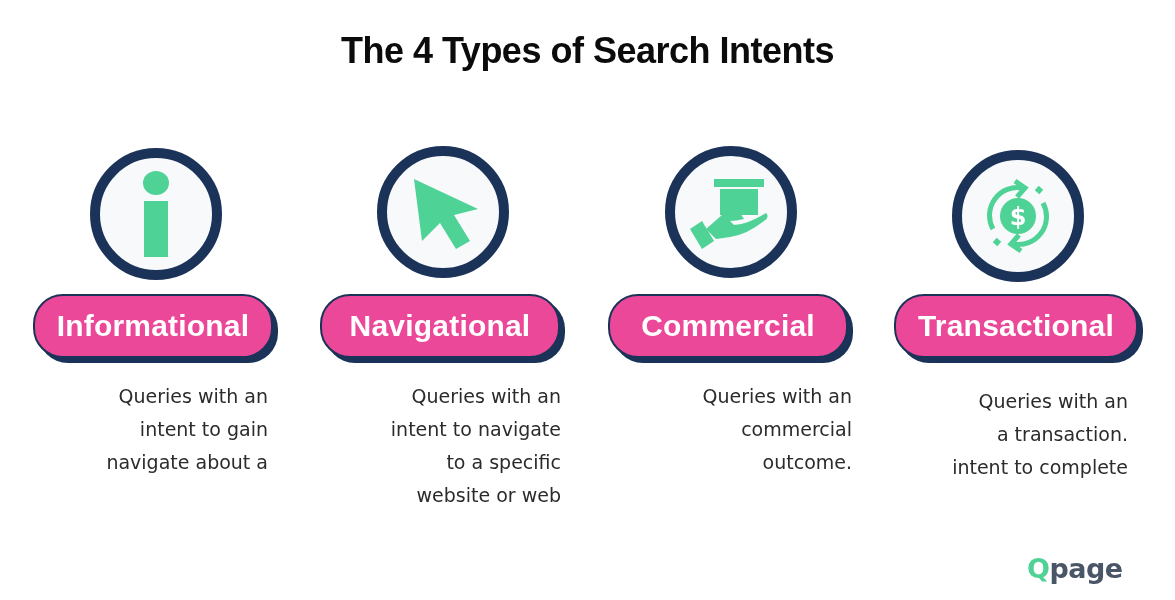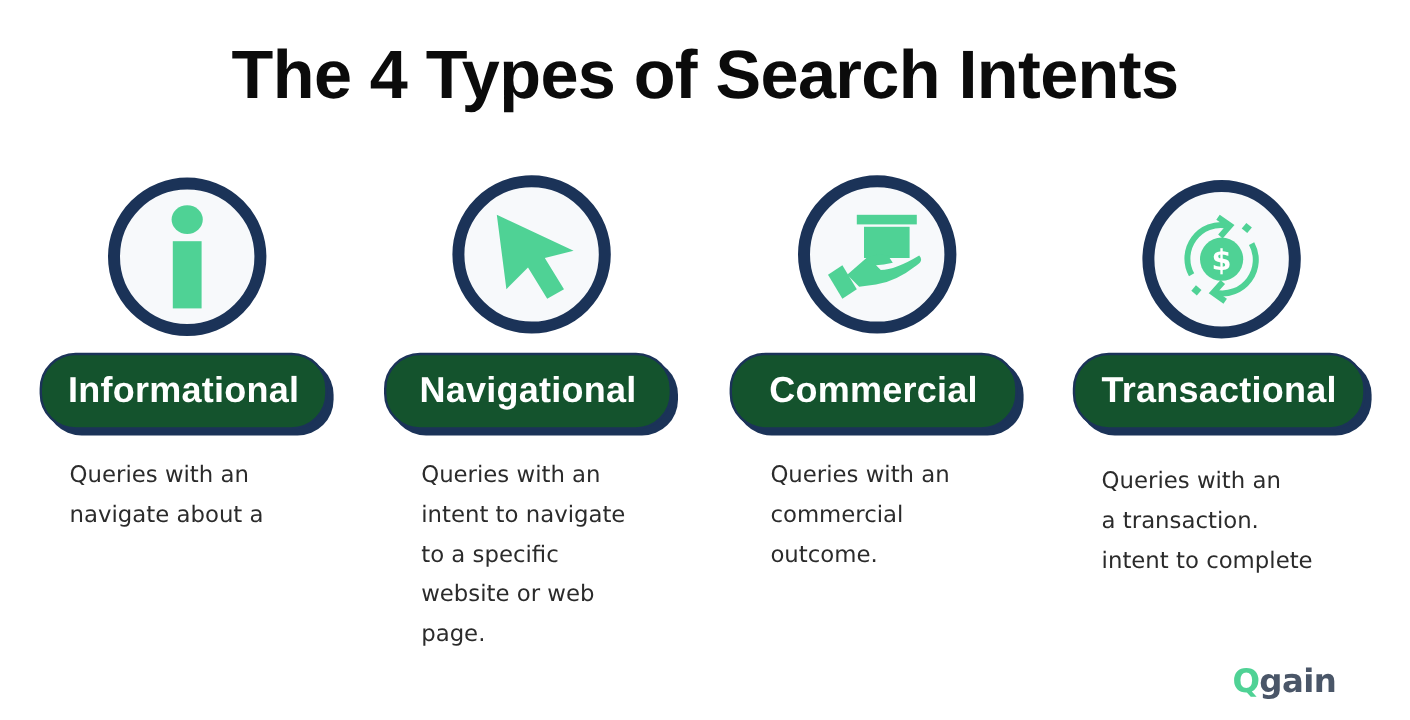--- a/index.html
+++ b/index.html
@@ -1,44 +1,44 @@
 <!DOCTYPE html>
 <html><head>
 <meta charset="utf-8">
 <style>
   * { box-sizing: border-box; margin: 0; padding: 0; }
   html, body { width: 1175px; height: 600px; background: #ffffff; overflow: hidden; }
   body { position: relative; font-family: "Liberation Sans", sans-serif; }
   .title {
     position: absolute; left: 0; width: 1175px; top: 30px;
-    text-align: center; font-size: 57px; font-weight: 700; color: #0b0b0b;
+    text-align: center; font-size: 36px; font-weight: 700; color: #0b0b0b;
     letter-spacing: -0.5px;
   }
   .circle {
     position: absolute; width: 132px; height: 132px; border-radius: 50%;
     border: 10px solid #1b3358; background: #f7f9fb;
     display: flex; align-items: center; justify-content: center;
   }
   .circle svg { display: block; }
   .pill-wrap { position: absolute; height: 64px; }
   .pill-shadow {
     position: absolute; left: 5px; top: 5px; right: -5px; bottom: -5px;
     border-radius: 30px; background: #1b3358;
   }
   .pill {
     position: absolute; left: 0; top: 0; right: 0; bottom: 0;
-    border-radius: 30px; background: #14532d; border: 2px solid #1b3358;
+    border-radius: 30px; background: #ec4899; border: 2px solid #1b3358;
     display: flex; align-items: center; justify-content: center;
     color: #ffffff; font-size: 30px; font-weight: 700; letter-spacing: 0.2px;
   }
   .desc {
     position: absolute; font-family: "DejaVu Sans", sans-serif;
     font-size: 19px; line-height: 33px; color: #2b2b2b; width: 210px;
   }
-  .desc span { display: block; white-space: nowrap; }
+  .desc span { display: block; white-space: nowrap; text-align: right; }
   .logo {
     position: absolute; left: 1027px; top: 553px; font-size: 27px; font-weight: 700;
     color: #4a5668; letter-spacing: -0.5px; font-family: "DejaVu Sans", sans-serif;
   }
   .logo .q { color: #4fd295; }
 </style>
 </head>
 <body>
 
 <div class="title">The 4 Types of Search Intents</div>
@@ -49,40 +49,40 @@
       <ellipse cx="30" cy="14" rx="13" ry="12" fill="#4fd295"></ellipse>
       <rect x="18" y="32" width="24" height="56" fill="#4fd295"></rect>
     </svg>
   </div>
   <div class="pill-wrap" style="left:33px; top:294px; width:240px;">
     <div class="pill-shadow"></div>
     <div class="pill">Informational</div>
   </div>
   <div class="desc" style="left:58px; top:380px;">
     <span>Queries with an</span>
+    <span>intent to gain</span>
     <span>navigate about a</span>
   </div>
 </div>
 
 <div>
   <div class="circle" style="left:377px; top:146px;">
     <svg width="90" height="90" viewBox="0 0 90 90">
       <polygon points="16,12 80,42 56,48 72,74 58,82 42,56 24,74" fill="#4fd295"></polygon>
     </svg>
   </div>
   <div class="pill-wrap" style="left:320px; top:294px; width:240px;">
     <div class="pill-shadow"></div>
     <div class="pill">Navigational</div>
   </div>
   <div class="desc" style="left:351px; top:380px;">
     <span>Queries with an</span>
     <span>intent to navigate</span>
     <span>to a specific</span>
     <span>website or web</span>
-    <span>page.</span>
   </div>
 </div>
 
 <div>
   <div class="circle" style="left:665px; top:146px;">
     <svg width="90" height="90" viewBox="0 0 90 90">
       <rect x="28" y="12" width="50" height="8" fill="#4fd295"></rect>
       <rect x="34" y="22" width="38" height="26" fill="#4fd295"></rect>
       <path d="M20 62 L36 48 Q44 44 54 46 L58 52 Q50 54 44 54 L48 58 Q60 58 80 46 Q84 50 78 54 Q60 68 44 70 L30 72 Z" fill="#4fd295"></path>
       <polygon points="4,62 16,54 28,74 16,82" fill="#4fd295"></polygon>
@@ -117,14 +117,14 @@
     <div class="pill">Transactional</div>
   </div>
   <div class="desc" style="left:918px; top:385px;">
     <span>Queries with an</span>
     <span>a transaction.</span>
     <span>intent to complete</span>
   </div>
 </div>
 
 <div class="logo">
-  <span class="q">Q</span><span>gain</span>
+  <span class="q">Q</span><span>page</span>
 </div>
 
 </body></html>

